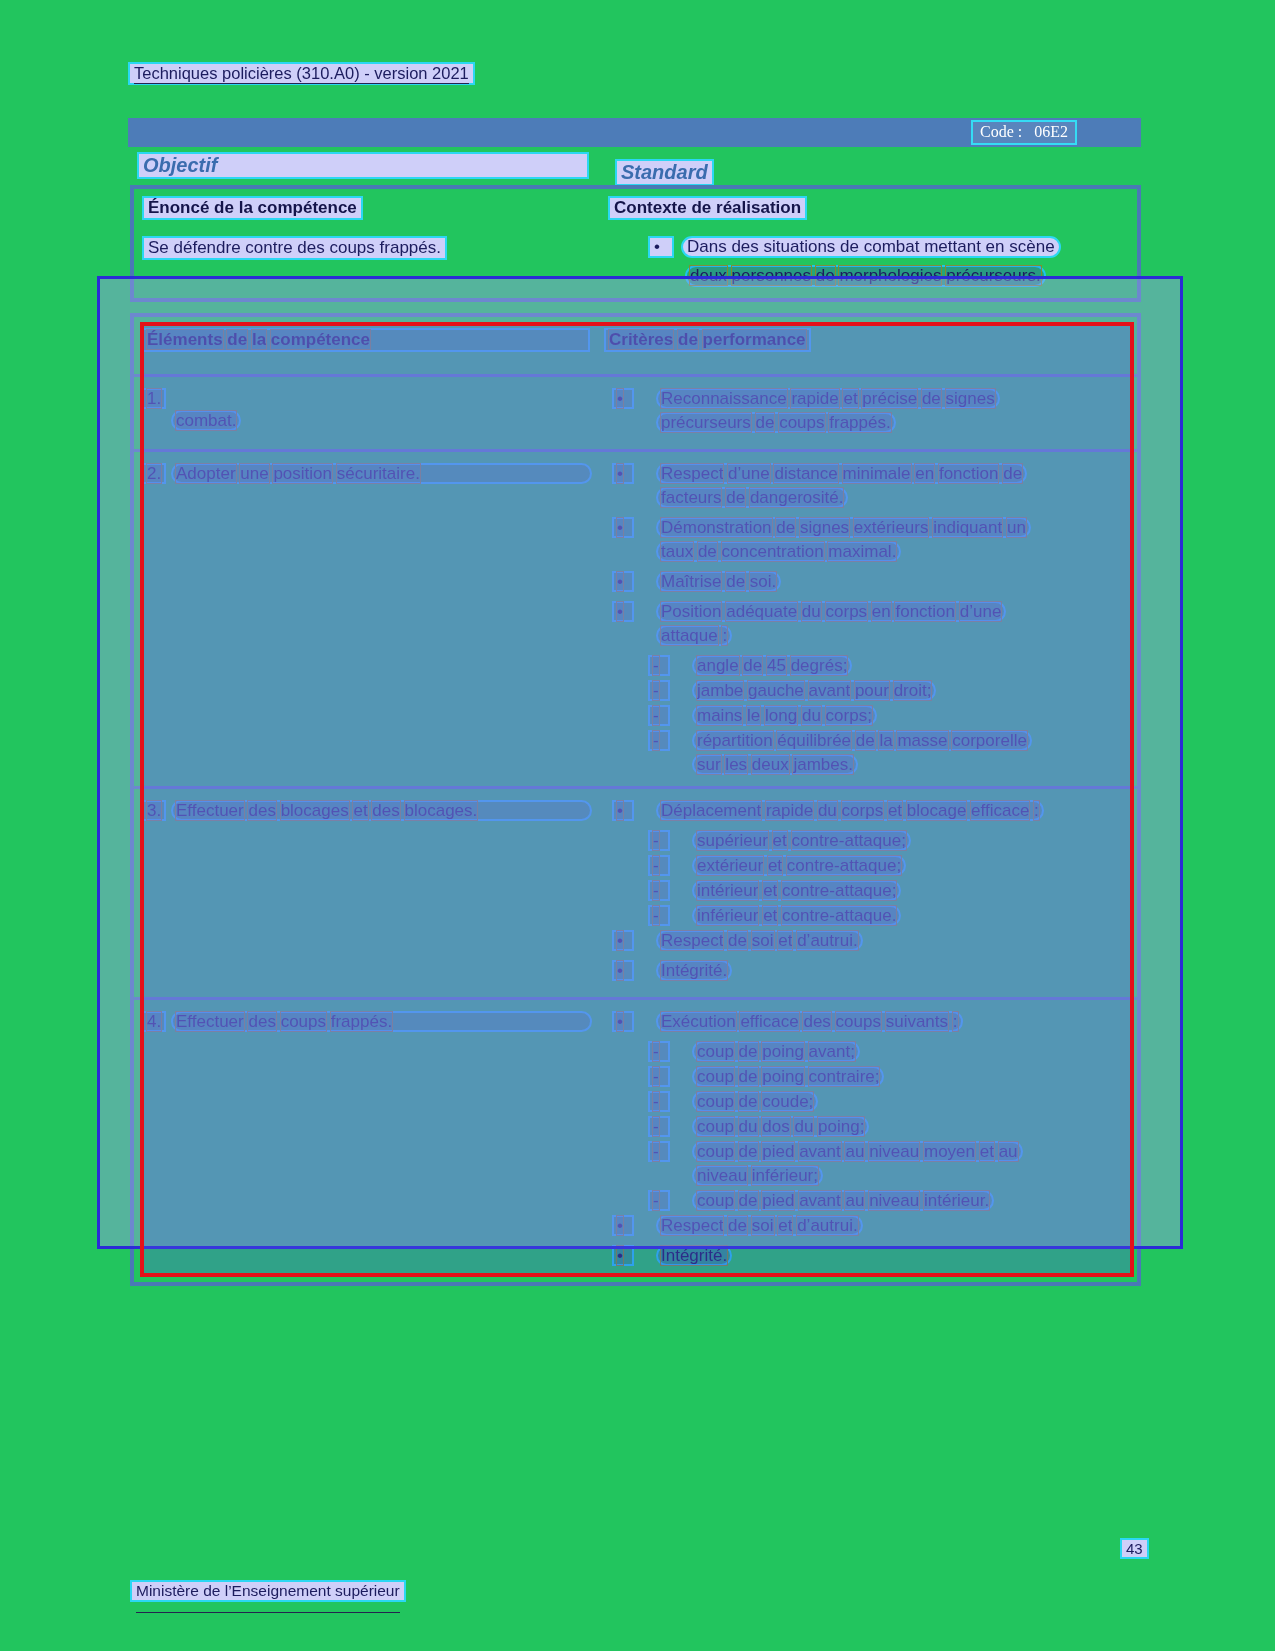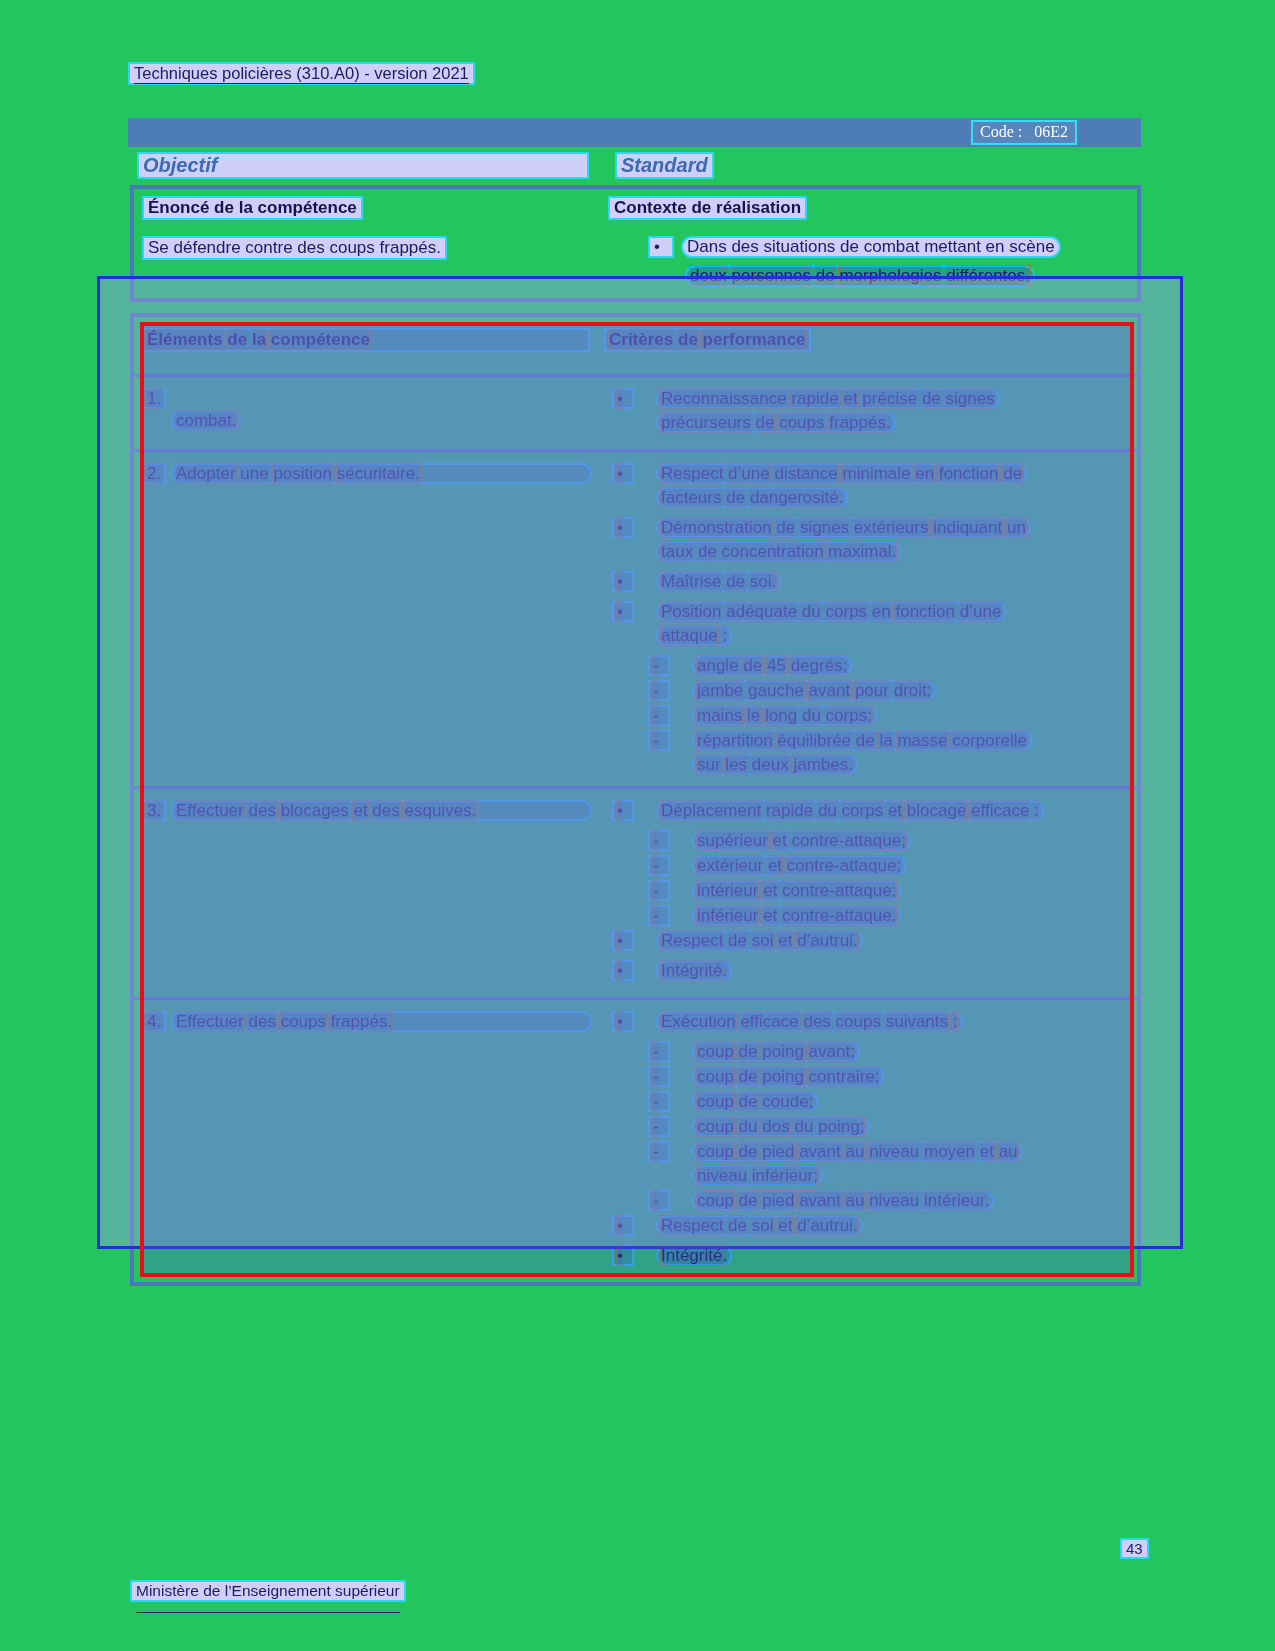--- a/index.html
+++ b/index.html
@@ -17,21 +17,21 @@
   .doc-title .u { border-bottom:1.5px solid #24244f; padding-bottom:1px; }
 
   .code-bar { position:absolute; left:128px; top:118px; width:1013px; height:29px; background:#4d7cb8;font-family:Liberation Serif, serif; }
   .code-badge { position:absolute; right:64px; top:2px; height:25px; line-height:20px;
                 border:2px solid #35dcf5; background:rgba(255,255,255,0.07);
                 color:#ffffff; font-size:16px; padding:0 7px; white-space:pre; box-sizing:border-box; }
 
   .objstd { position:absolute; left:128px; top:152px; width:1013px; height:30px;
             font-style:italic; font-weight:bold; font-size:20px; color:#3a6cae; }
   .obj-chip { position:absolute; left:9px;  top:0; width:452px; height:27px; line-height:22px; }
-  .std-chip { position:absolute; left:487px; top:0; height:27px; line-height:22px; }
+  .std-chip { position:absolute; left:487px; top:7px; height:27px; line-height:22px; }
 
   
   .table1 { position:absolute; left:130px; top:185px; width:1011px; height:117px;
             border:4px solid #4a79b5; box-sizing:border-box; font-size:17px; }
   .t1head { display:flex; padding:7px 0 5px 8px; border-bottom:3px solid #22c55e; font-weight:bold; color:#14144a; }
   .t1head .c1 { width:466px; }
   .t1body { display:flex; padding:8px 0 0 8px; }
   .t1body .c1 { width:466px; }
   .t1c2 { flex:1; }
   .ctx-line1 { display:flex; margin-left:40px; align-items:flex-start; }
@@ -97,21 +97,21 @@
       <div class="c2"><span class="chip light">Contexte de réalisation</span></div>
     </div>
     <div class="t1body">
       <div class="c1"><span class="chip light">Se défendre contre des coups frappés.</span></div>
       <div class="t1c2">
         <div class="ctx-line1">
           <span class="chip light marker">•</span>
           <span class="chip light line">Dans des situations de combat mettant en scène</span>
         </div>
         <div style="margin-left:77px; margin-top:4px;">
-          <span class="chip deep line wb"><span class="w">deux</span> <span class="w">personnes</span> <span class="w">de</span> <span class="w">morphologies</span> <span class="w">différentes.</span></span>
+          <span class="chip deep line wb"><span class="w">deux</span> <span class="w">personnes</span> <span class="w">de</span> <span class="w">morphologies</span> <span class="w">précurseurs.</span></span>
         </div>
       </div>
     </div>
   </div>
 
   <div class="table2 t2">
     <div class="red-box"></div>
     <div class="t2head">
       <div class="c1"><span class="chip deep wb"><span class="w">Éléments</span> <span class="w">de</span> <span class="w">la</span> <span class="w">compétence</span></span></div>
       <div class="c2"><span class="chip deep wb"><span class="w">Critères</span> <span class="w">de</span> <span class="w">performance</span></span></div>
@@ -195,21 +195,21 @@
                 <span class="chip deep line wb"><span class="w">répartition</span> <span class="w">équilibrée</span> <span class="w">de</span> <span class="w">la</span> <span class="w">masse</span> <span class="w">corporelle</span></span>
                 <span class="chip deep line wb"><span class="w">sur</span> <span class="w">les</span> <span class="w">deux</span> <span class="w">jambes.</span></span>
               </div>
             </div>
           </div>
         </div>
         <div class="t2row">
           <div class="t2col-left">
             <div class="elem-first">
               <span class="chip deep num-chip wb"><span class="w">3.</span></span>
-              <span class="chip deep elem-chip line wb"><span class="w">Effectuer</span> <span class="w">des</span> <span class="w">blocages</span> <span class="w">et</span> <span class="w">des</span> <span class="w">esquives.</span></span>
+              <span class="chip deep elem-chip line wb"><span class="w">Effectuer</span> <span class="w">des</span> <span class="w">blocages</span> <span class="w">et</span> <span class="w">des</span> <span class="w">blocages.</span></span>
             </div>
           </div>
           <div class="t2col-right">
             <div class="crit-item bullet">
               <span class="chip deep marker wb"><span class="w">•</span></span>
               <div class="crit-lines">
                 <span class="chip deep line wb"><span class="w">Déplacement</span> <span class="w">rapide</span> <span class="w">du</span> <span class="w">corps</span> <span class="w">et</span> <span class="w">blocage</span> <span class="w">efficace</span> <span class="w">:</span></span>
               </div>
             </div>
             <div class="crit-item dash">

